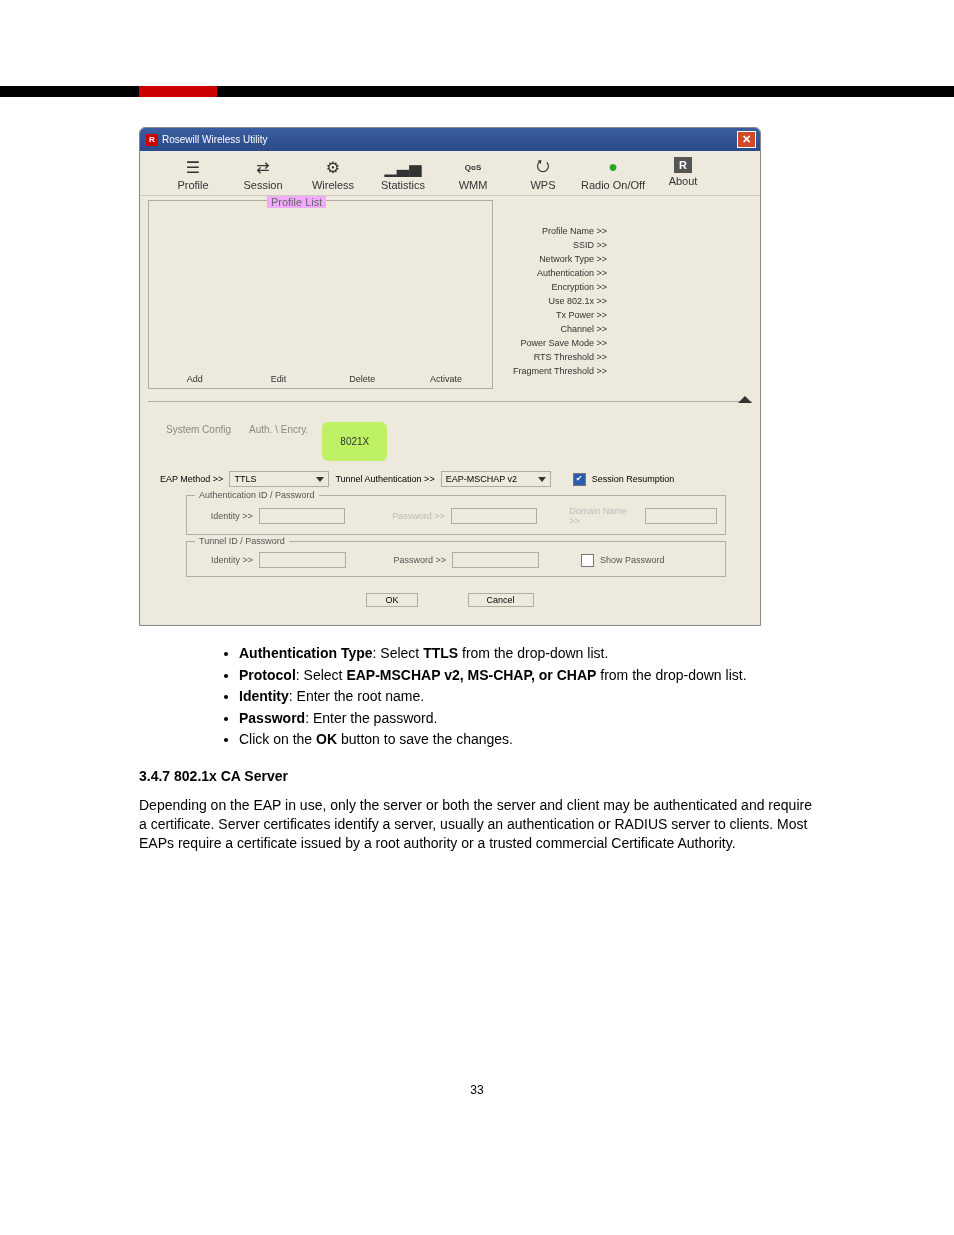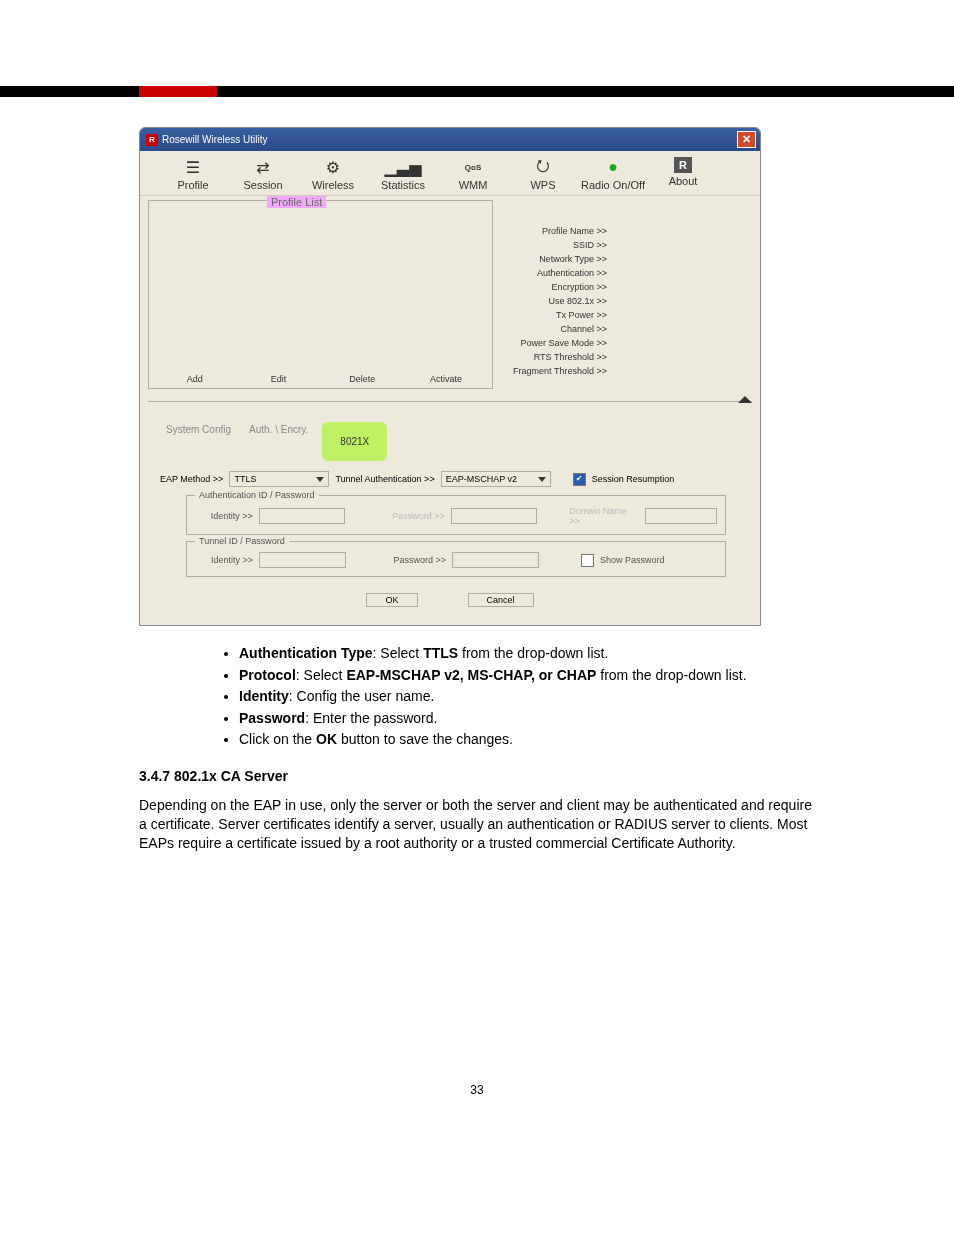--- a/index.html
+++ b/index.html
@@ -412,21 +412,21 @@
             <span class="btn">OK</span>
             <span class="btn">Cancel</span>
           </div>
         </div>
       </div>
     </div>
 
     <ul class="bullets">
       <li><b>Authentication Type</b><span>: Select </span><b>TTLS</b><span> from the drop-down list.</span></li>
       <li><b>Protocol</b><span>: Select </span><b>EAP-MSCHAP v2, MS-CHAP, or CHAP</b><span> from the drop-down list.</span></li>
-      <li><b>Identity</b><span>: Config the user name.</span></li>
+      <li><b>Identity</b><span>: Enter the root name.</span></li>
       <li><b>Password</b><span>: Enter the password.</span></li>
       <li><span>Click on the </span><b>OK</b><span> button to save the changes.</span></li>
     </ul>
 
     <div class="section-h">3.4.7  802.1x CA Server</div>
 
     <div class="para">Depending on the EAP in use, only the server or both the server and client may be authenticated and require a certificate. Server certificates identify a server, usually an authentication or RADIUS server to clients. Most EAPs require a certificate issued by a root authority or a trusted commercial Certificate Authority.</div>
 
     <div class="pagenum">33</div>
   </div>

